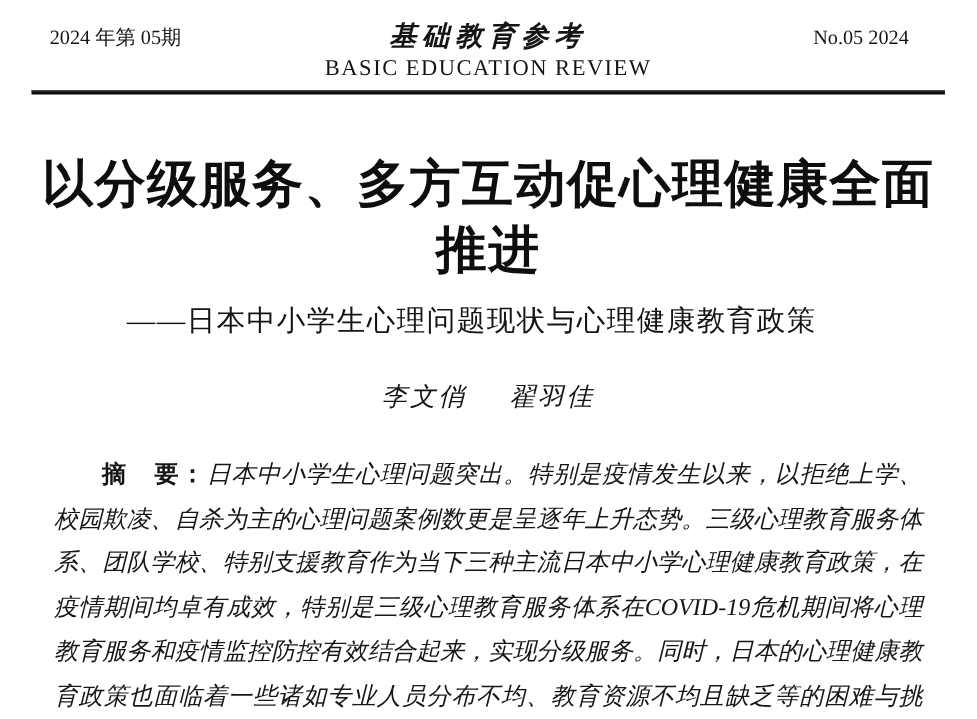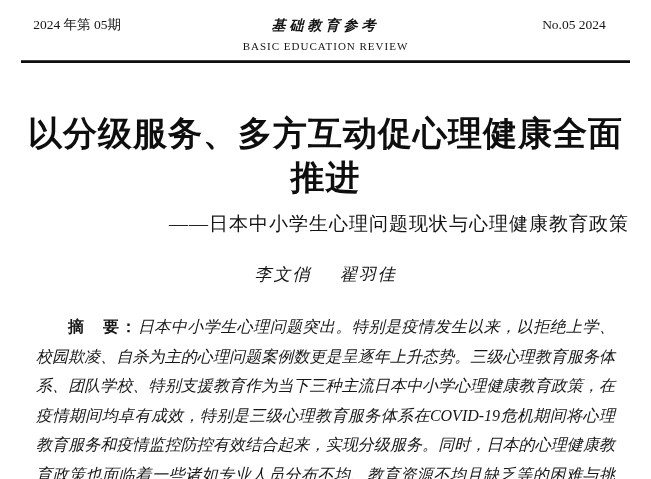--- a/index.html
+++ b/index.html
@@ -21,55 +21,55 @@
     display: flex;
     justify-content: space-between;
     align-items: flex-start;
     padding: 0 22px;
   }
   .header-col { font-size: 13.5px; line-height: 21px; color: #151515; }
   .header-left  { text-align: center; min-width: 110px; }
   .header-right { text-align: center; min-width: 110px; }
   .header-center { text-align: center; flex: 1; }
   .journal-cn {
-    font-size: 14px;
+    font-size: 18px;
     font-weight: bold;
     font-style: italic;
     letter-spacing: 4px;
     line-height: 22px;
     font-family: "DejaVu Serif", serif;
   }
   .journal-en {
-    font-size: 11px;
+    font-size: 15px;
     letter-spacing: 1px;
     line-height: 20px;
     font-family: "Liberation Serif", serif;
   }
   .header-rule {
     margin: 4px 21px 0 21px;
     height: 3px;
     background: #0d0d0d;
     border-top: 1px solid #444;
   }
   
   .title {
-    margin-top: 48px;
+    margin-top: 38px;
     padding: 0 20px;
     text-align: center;
     font-size: 34px;
     font-weight: bold;
     letter-spacing: 1px;
     line-height: 44px;
     color: #0e0e0e;
     font-family: "Liberation Sans", sans-serif;
   }
   .subtitle {
     margin-top: 12px;
     padding-right: 22px;
-    text-align: right;
+    text-align: center;
     font-size: 19px;
     letter-spacing: 1px;
     color: #141414;
     font-family: "Liberation Serif", serif;
   }
   .authors {
     margin-top: 26px;
     text-align: center;
     font-size: 17px;
     font-style: italic;

